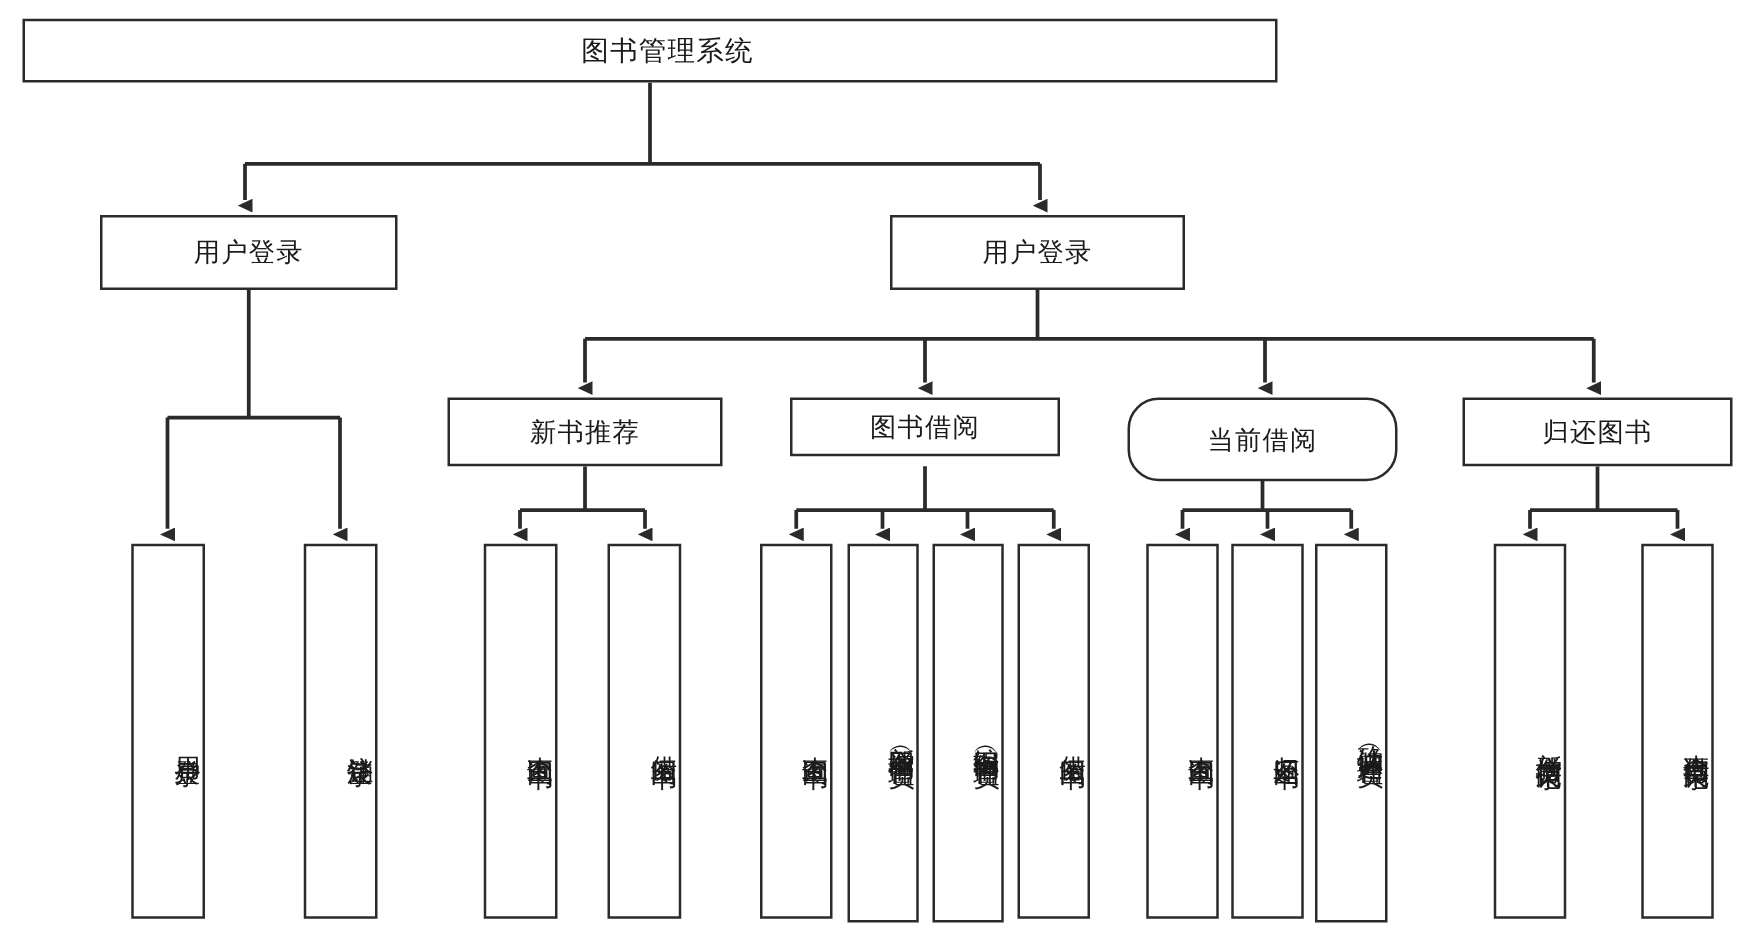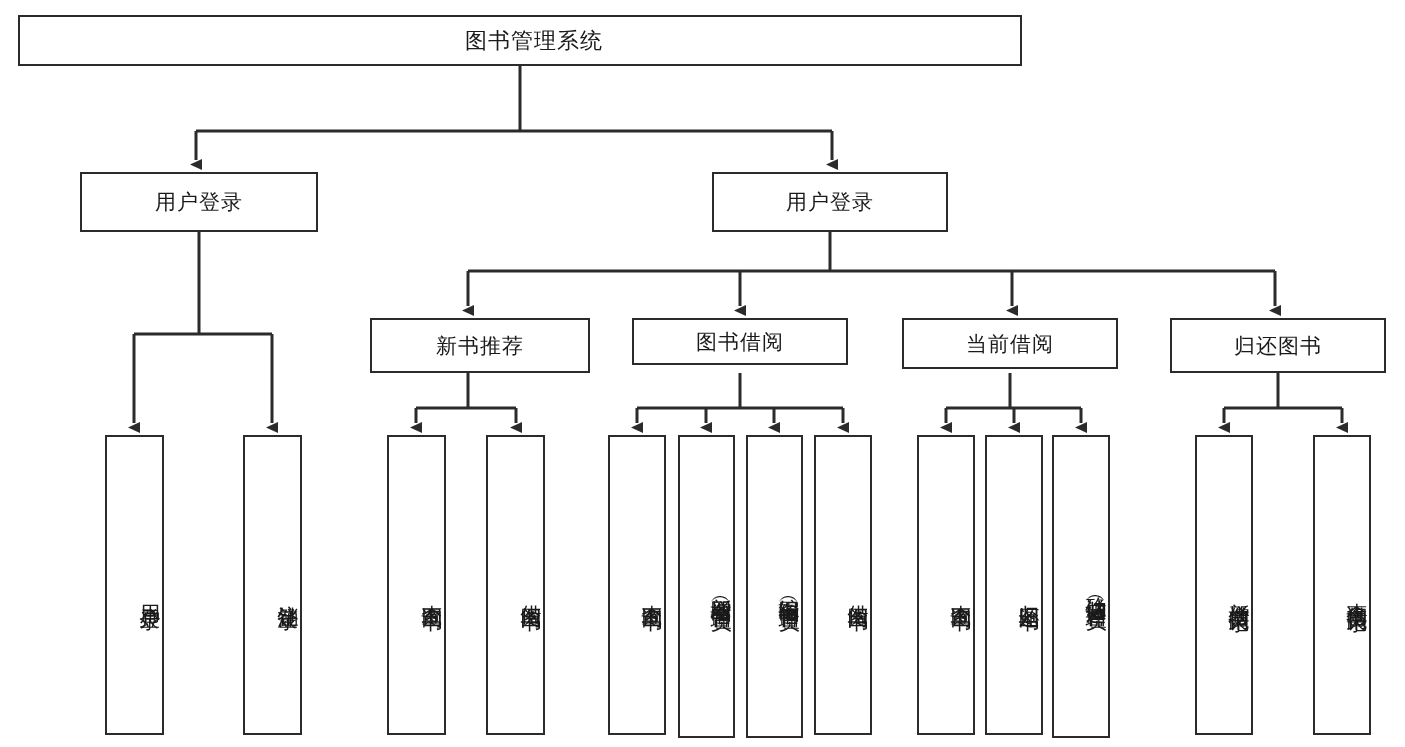--- a/index.html
+++ b/index.html
@@ -104,25 +104,25 @@
       <path d="M1342,408 L1342,423" marker-end="url(#arrow)"></path>
     </g>
   </svg>
 
   <div class="node horiz root" style="left:18px;top:15px;width:1004px;height:51px;padding-left:28px;">图书管理系统</div>
 
   <div class="node horiz" style="left:80px;top:172px;width:238px;height:60px;">用户登录</div>
 
   <div class="node horiz" style="left:712px;top:172px;width:236px;height:60px;">用户登录</div>
 
-  <div class="node horiz" style="left:370px;top:318px;width:220px;height:55px;">新书推荐</div>
+  <div class="node horiz" style="left:358px;top:318px;width:220px;height:55px;">新书推荐</div>
 
   <div class="node horiz" style="left:632px;top:318px;width:216px;height:47px;">图书借阅</div>
 
-  <div class="node horiz" style="left:902px;top:318px;width:216px;height:51px;">当前借阅</div>
+  <div class="node horiz" style="left:902px;top:318px;width:216px;height:67px;border-radius:25px;">当前借阅</div>
 
   <div class="node horiz" style="left:1170px;top:318px;width:216px;height:55px;">归还图书</div>
 
   <div class="node vert" style="left:105px;top:435px;width:59px;height:300px;">用户登录</div>
 
   <div class="node vert" style="left:243px;top:435px;width:59px;height:300px;">注销登录</div>
 
   <div class="node vert" style="left:387px;top:435px;width:59px;height:300px;">查询图书</div>
 
   <div class="node vert" style="left:486px;top:435px;width:59px;height:300px;">借阅图书</div>

